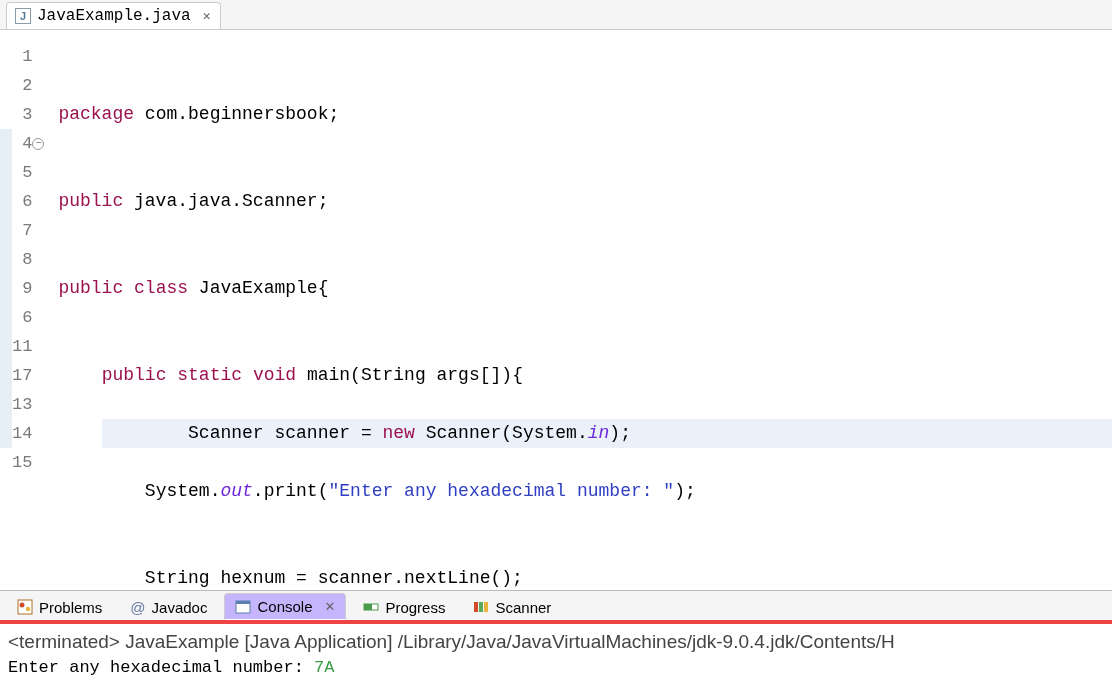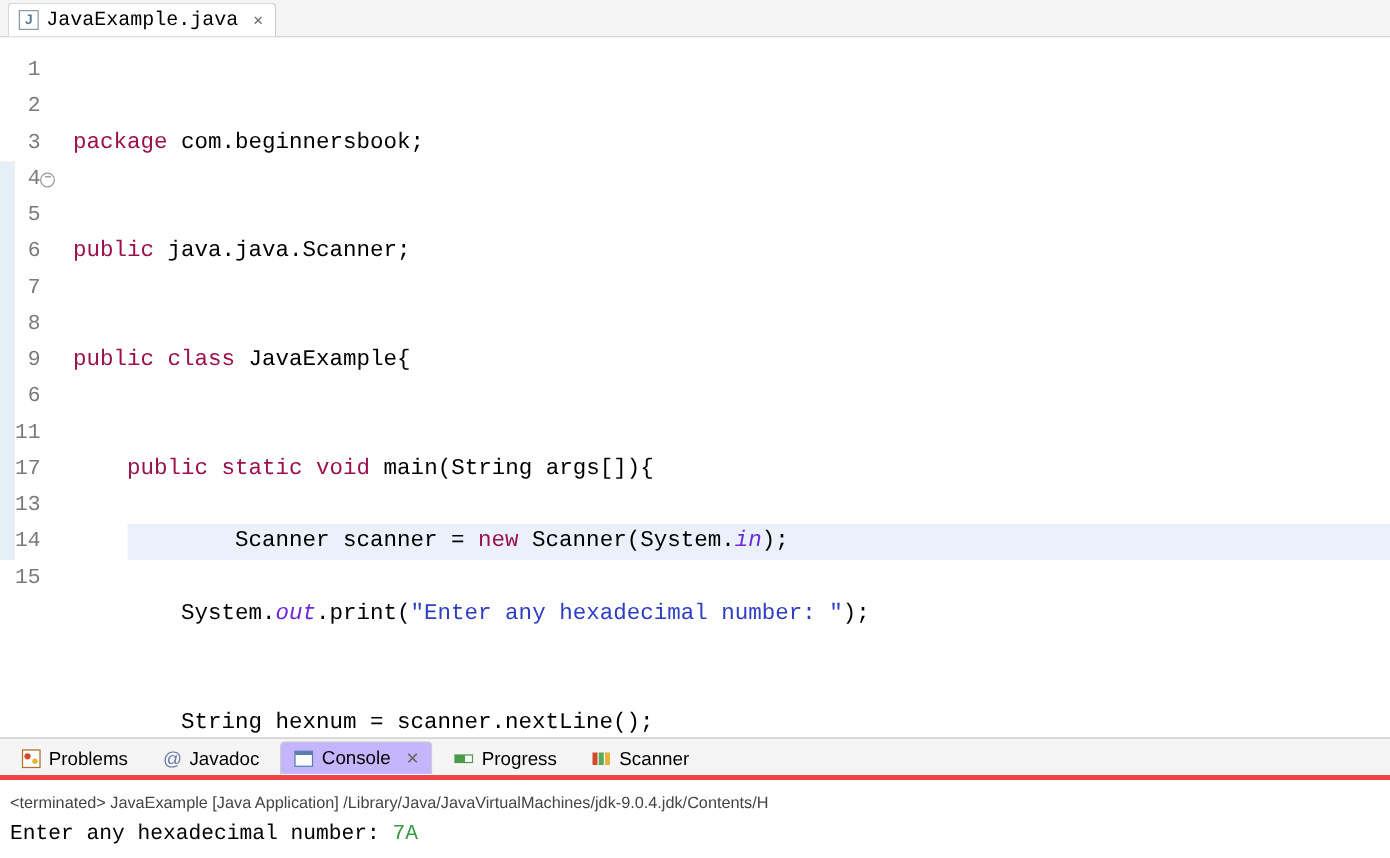--- a/index.html
+++ b/index.html
@@ -125,21 +125,21 @@
 }
 .sq-icon { width: 16px; height: 16px; display: inline-block; }
 .console-body {
   padding: 6px 8px;
   font-family: "Menlo","Consolas","Courier New", monospace;
   font-size: 17px;
   line-height: 24px;
 }
 .term-status {
   font-family: "Segoe UI", Arial, sans-serif;
-  font-size: 13px;
+  font-size: 19px;
   color: #444;
   padding-bottom: 2px;
   white-space: nowrap;
   overflow: hidden;
 }
 .in { color: #3a9b47; }
 .at { color: #6a7da5; }
 </style>
 </head>
 <body>

